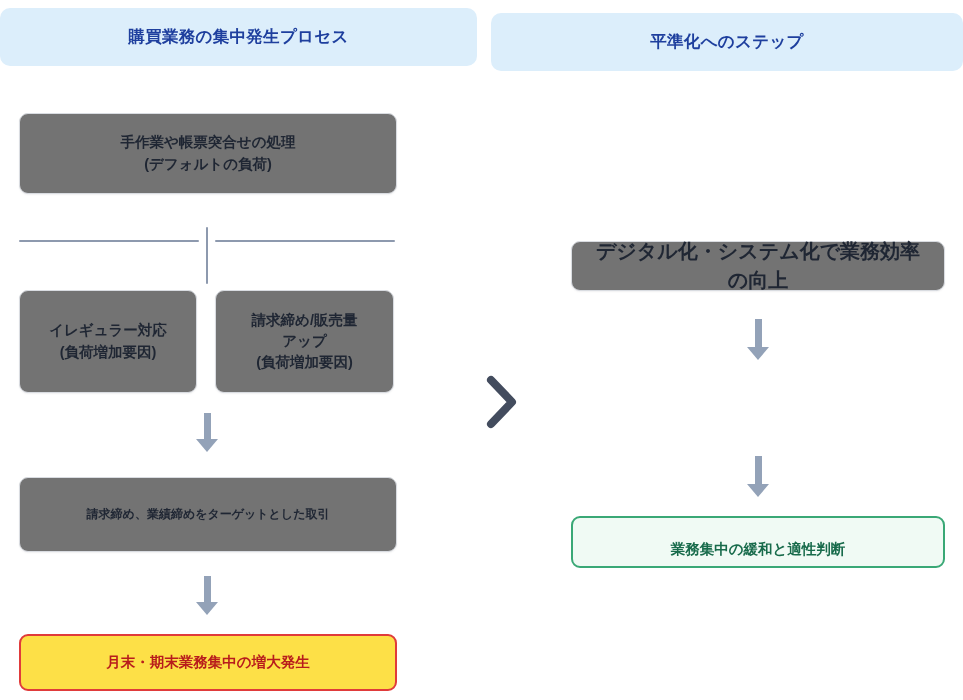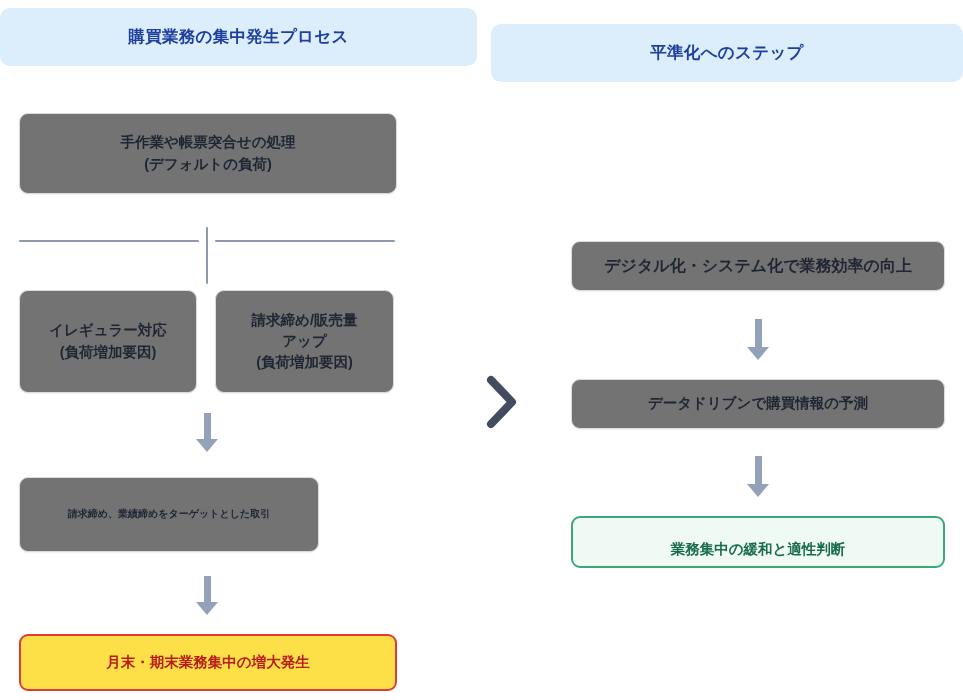--- a/index.html
+++ b/index.html
@@ -30,21 +30,21 @@
     display: flex;
     align-items: center;
     justify-content: center;
     font-size: 16.5px;
     font-weight: bold;
     color: #1e3f9e;
     letter-spacing: 0.3px;
     box-sizing: border-box;
   }
   #header-left  { left: 0px;   top: 8px; width: 477px; }
-  #header-right { left: 491px; top: 24px; width: 472px; }
+  #header-right { left: 491px; top: 13px; width: 472px; }
 
   
   .node {
     position: absolute;
     box-sizing: border-box;
     display: flex;
     align-items: center;
     justify-content: center;
     text-align: center;
     border-radius: 9px;
@@ -67,25 +67,25 @@
     background: #f0faf4;
     border: 2px solid #3aa876;
     color: #186b4b;
     align-items: flex-end;
   }
 
   
   #node-manual      { left: 19px;  top: 113px; width: 378px; height: 81px;  font-size: 14.5px; }
   #node-irregular   { left: 19px;  top: 290px; width: 178px; height: 103px; font-size: 14.5px; }
   #node-sales       { left: 215px; top: 290px; width: 179px; height: 103px; font-size: 14.5px; }
-  #node-closing     { left: 19px;  top: 477px; width: 300px; height: 75px;  font-size: 10px; }
+  #node-closing     { left: 19px;  top: 477px; width: 378px; height: 75px;  font-size: 12px; }
   #node-surge       { left: 19px;  top: 634px; width: 378px; height: 57px;  font-size: 14.5px; }
 
   
-  #node-digital     { left: 571px; top: 241px; width: 374px; height: 50px; font-size: 16px; }
+  #node-digital     { left: 571px; top: 241px; width: 374px; height: 50px; font-size: 20px; }
   #node-datadriven  { left: 571px; top: 379px; width: 374px; height: 50px; font-size: 14.5px; }
   #node-leveling    { left: 571px; top: 516px; width: 374px; height: 52px; font-size: 14.5px; }
 
   
   .rail {
     position: absolute;
     height: 2px;
     background: #8d99ae;
     border-radius: 1px;
   }
@@ -205,23 +205,20 @@
 
   <div class="node node-gray" id="node-digital">
     <span>デジタル化・システム化で業務効率の向上</span>
   </div>
 
   <div class="arrow-down" id="arrow-digital-to-data">
     <div class="shaft"></div>
     <div class="head"></div>
   </div>
 
-  <div class="node node-gray" id="node-datadriven">
-    <span>データドリブンで購買情報の予測</span>
-  </div>
 
   <div class="arrow-down" id="arrow-data-to-leveling">
     <div class="shaft"></div>
     <div class="head"></div>
   </div>
 
   <div class="node node-green" id="node-leveling">
     <span>業務集中の緩和と適性判断</span>
   </div>
 

